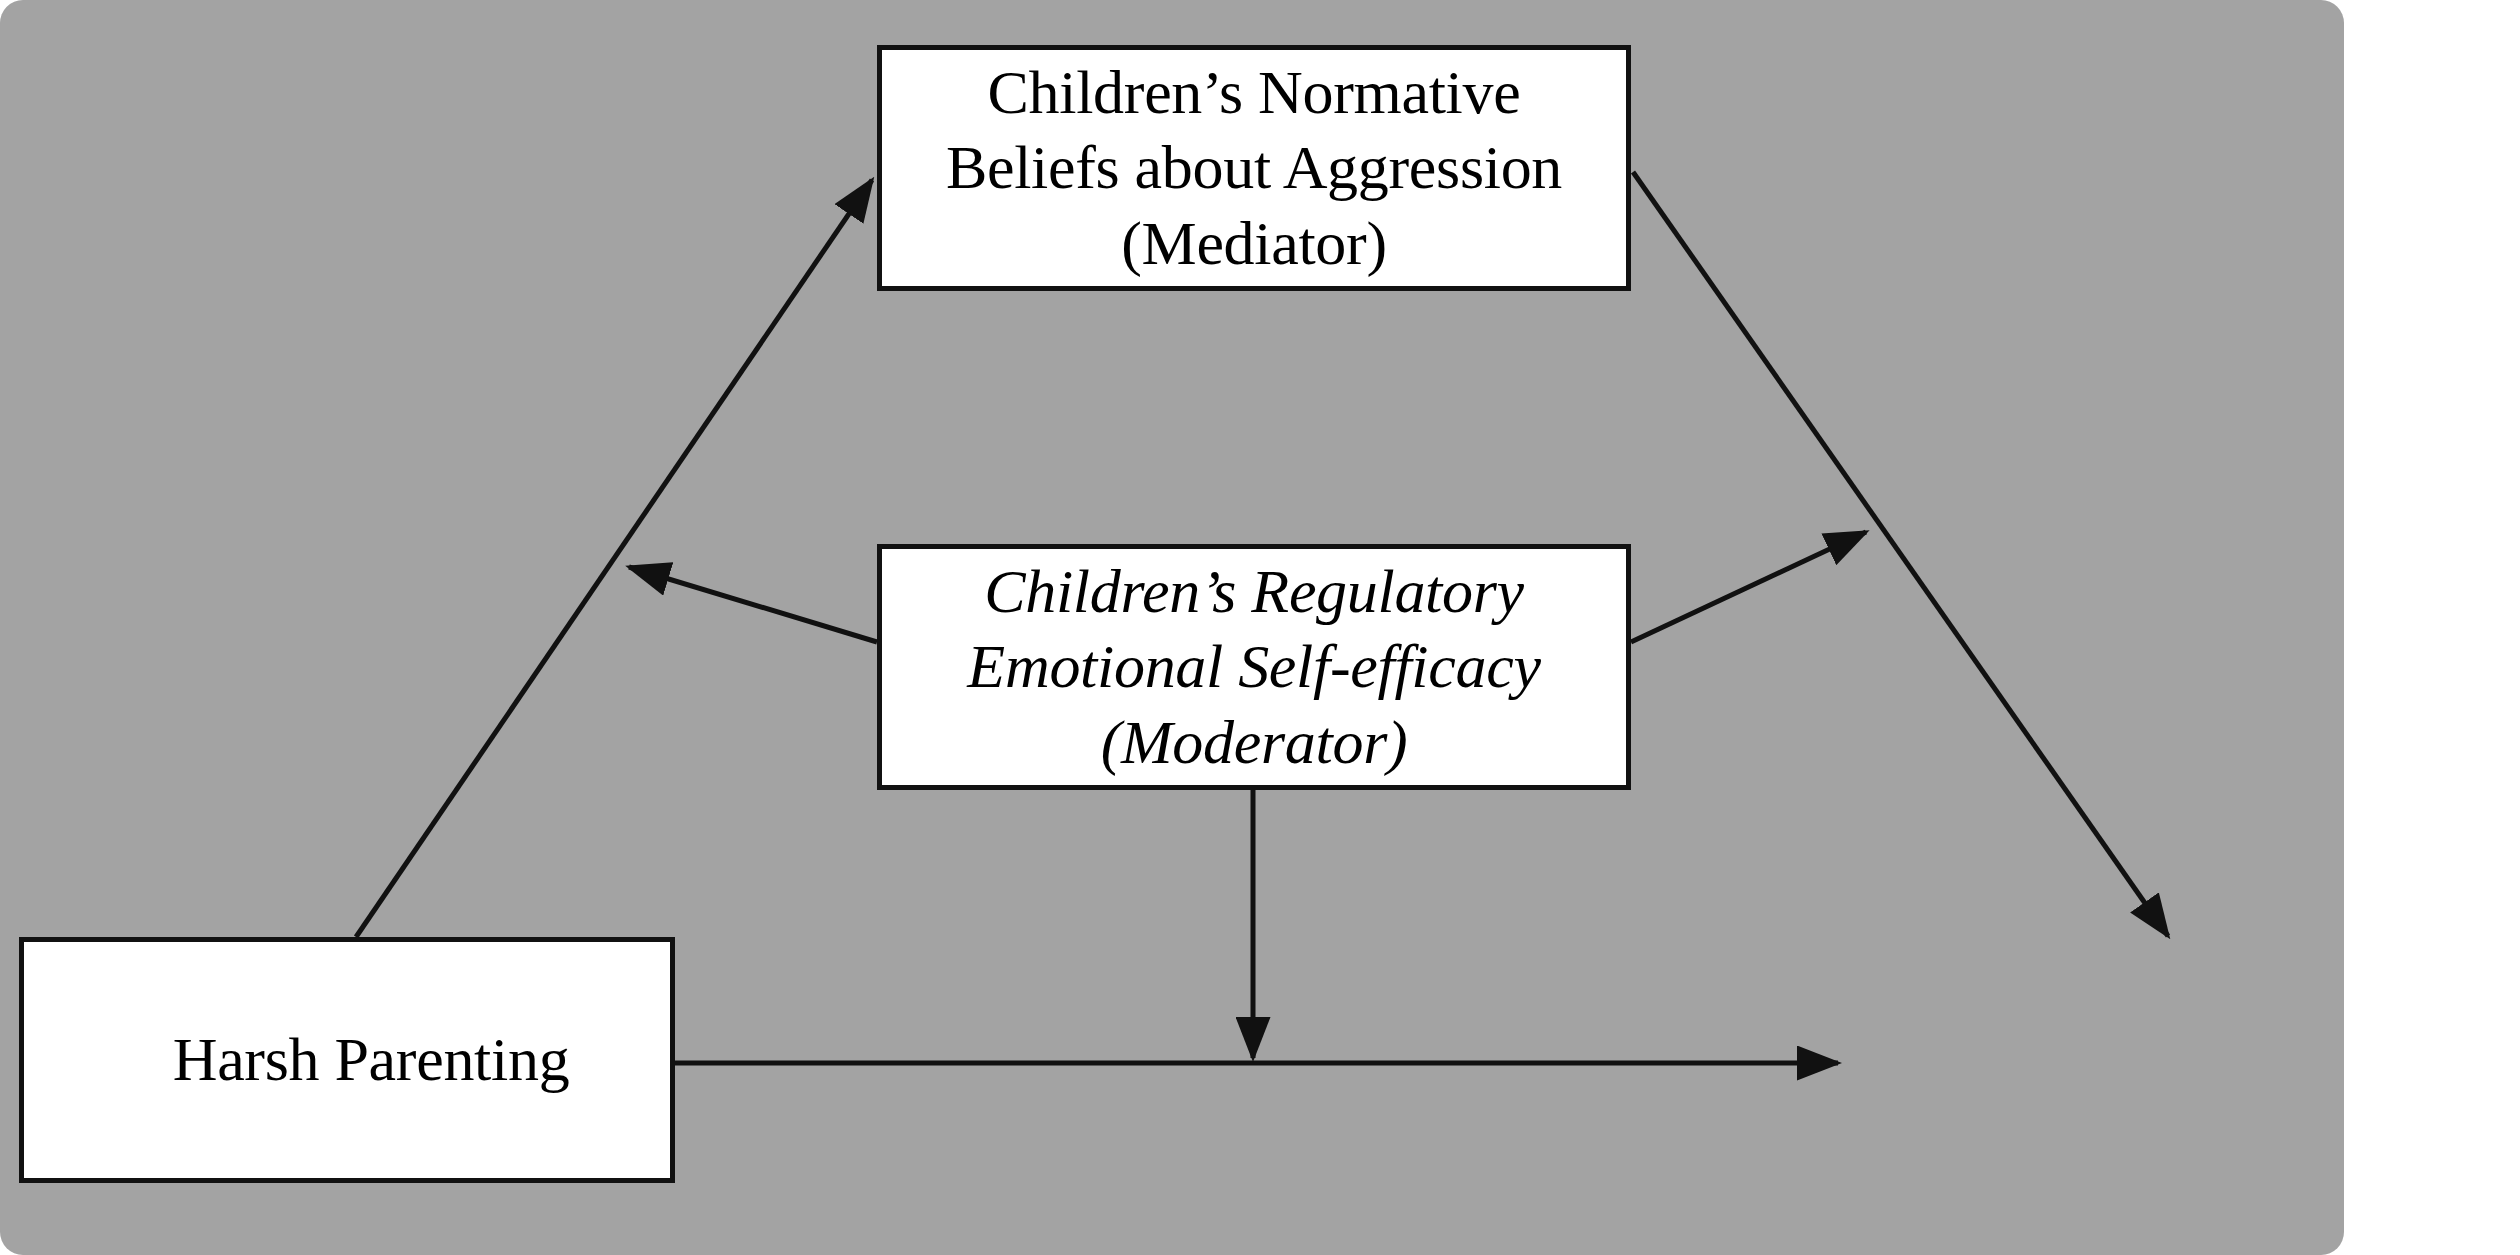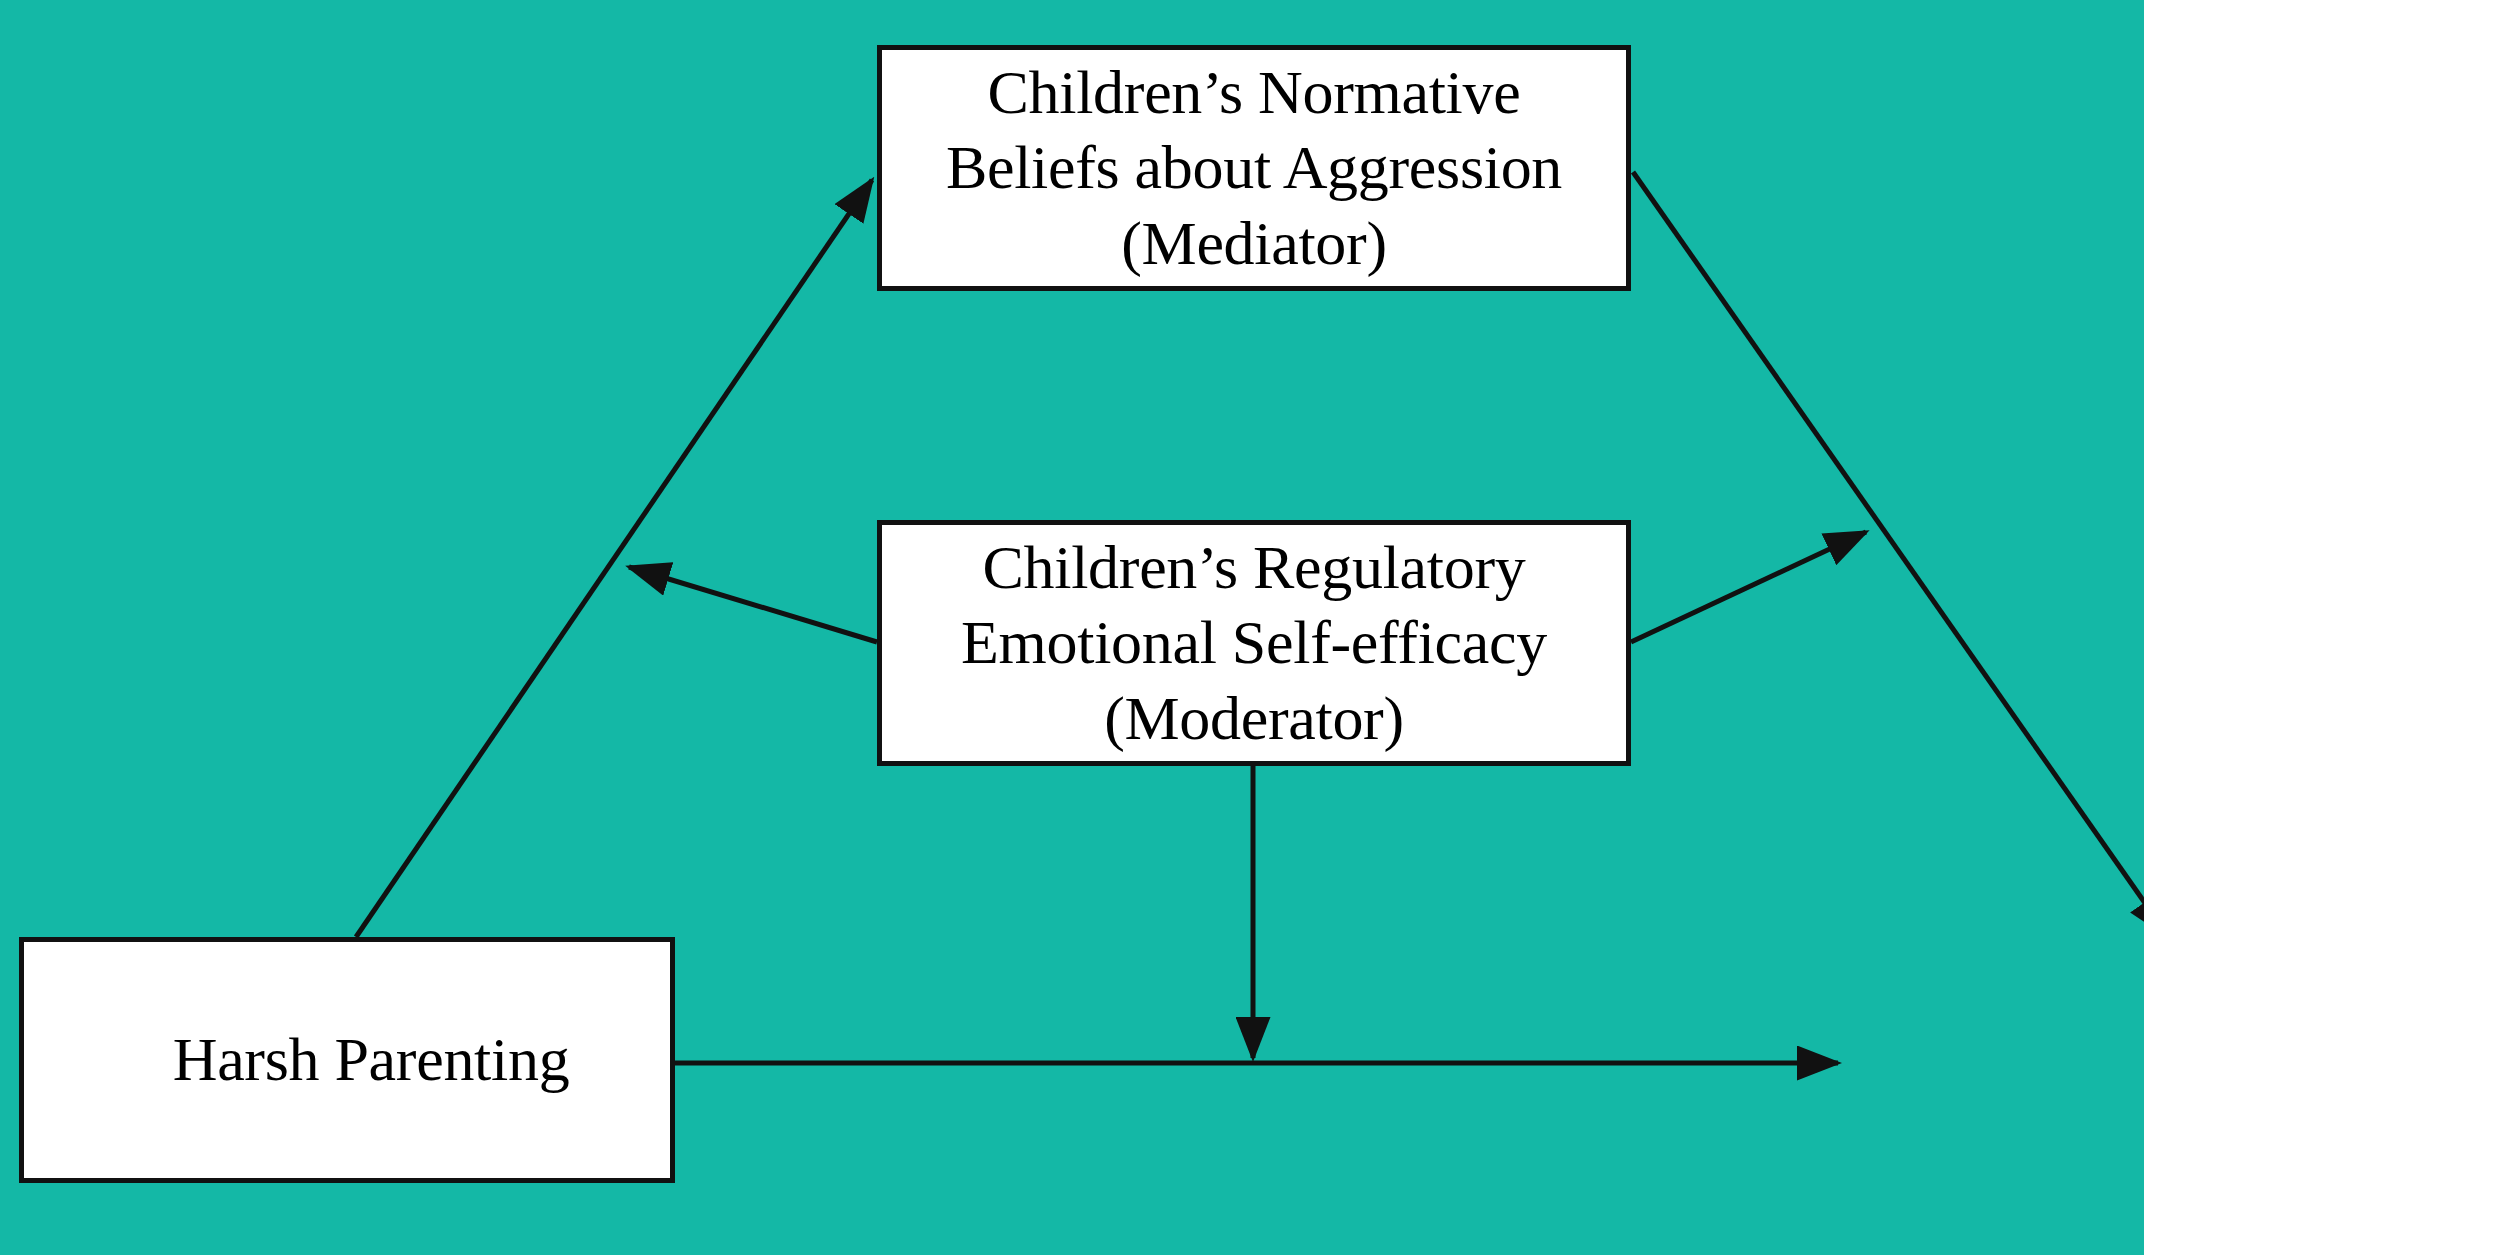--- a/index.html
+++ b/index.html
@@ -6,24 +6,25 @@
   html, body {
     margin: 0;
     padding: 0;
     background: #ffffff;
   }
   body {
     font-family: "Liberation Serif", "DejaVu Serif", serif;
   }
   #diagram-canvas {
     position: relative;
-    width: 2144px;
+    width: 2344px;
     height: 1255px;
-    background: #14b8a6;
+    background: #a3a3a3;
     overflow: hidden;
+    border-radius: 23px;
   }
   #edge-layer {
     position: absolute;
     left: 0;
     top: 0;
     width: 2520px;
     height: 1255px;
   }
   .node-box {
     position: absolute;
@@ -39,21 +40,21 @@
     text-align: center;
     color: #000000;
     font-size: 62px;
     line-height: 1.22;
     letter-spacing: -0.3px;
     white-space: pre-line;
     padding: 0 14px;
   }
   
   #node-mediator  { left: 877px;  top: 45px;  width: 754px; height: 246px; }
-  #node-moderator { left: 877px;  top: 520px; width: 754px; height: 246px; }
+  #node-moderator { left: 877px;  top: 544px; width: 754px; height: 246px; font-style: italic; }
   #node-harsh     { left: 19px;   top: 937px; width: 656px; height: 246px; padding-left: 48px; }
   #node-outcome   { left: 1843px; top: 941px; width: 653px; height: 245px; }
 </style>
 </head>
 <body>
 
 <div id="diagram-canvas">
 
   <svg id="edge-layer" viewBox="0 0 2520 1255" width="2520" height="1255" xmlns="http://www.w3.org/2000/svg">
     <defs>

